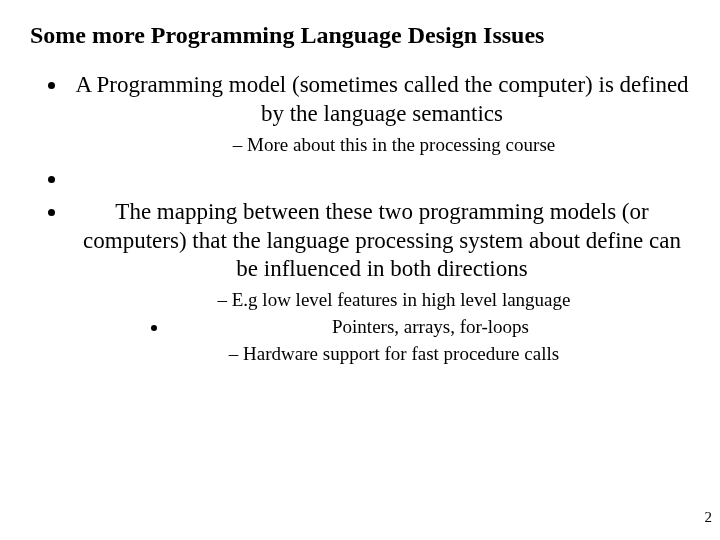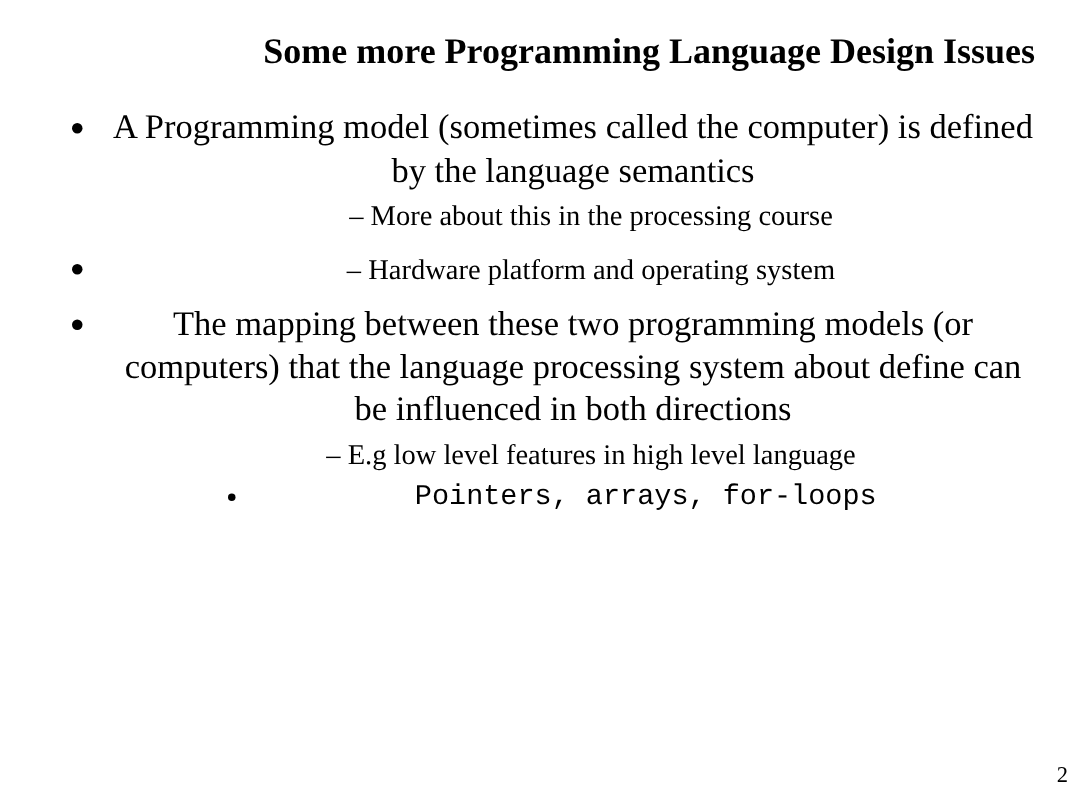--- a/index.html
+++ b/index.html
@@ -15,21 +15,21 @@
   .slide {
     box-sizing: border-box;
     width: 720px;
     height: 540px;
     padding: 22px 30px 0 30px;
     position: relative;
   }
   .title {
     font-size: 24px;
     font-weight: bold;
-    text-align: right;
+    text-align: left;
     margin: 0 0 22px 0;
   }
   ul.l1 {
     list-style-type: disc;
     margin: 0;
     padding-left: 38px;
     text-align: center;
   }
   ul.l1 > li {
     font-size: 23px;
@@ -55,21 +55,20 @@
   ul.l3 {
     list-style-type: disc;
     margin: 2px 0 2px 0;
     padding-left: 54px;
   }
   ul.l3 > li {
     font-size: 19px;
     line-height: 1.3;
     text-indent: 0;
     padding-left: 2px;
-    font-family: Liberation Mono, monospace;
   }
   ul.l3 > li::before {
     content: "";
   }
   .pagenum {
     position: absolute;
     bottom: 14px;
     right: 8px;
     font-size: 15px;
   }
@@ -86,38 +85,36 @@
     <li>
       <span>A Programming model (sometimes called the computer) is defined by the language semantics</span>
       <ul class="l2">
         <li>
           <span>More about this in the processing course</span>
         </li>
       </ul>
     </li>
 
     <li>
-      <ul class="l2">
-        <li>
-          <span>Hardware platform and operating system</span>
-        </li>
-      </ul>
     </li>
 
     <li>
       <span>The mapping between these two programming models (or computers) that the language processing system about define can be influenced in both directions</span>
       <ul class="l2">
         <li>
           <span>E.g low level features in high level language</span>
           <ul class="l3">
             <li>
               <span>Pointers, arrays, for-loops</span>
             </li>
           </ul>
         </li>
+        <li>
+          <span>Hardware support for fast procedure calls</span>
+        </li>
       </ul>
     </li>
 
   </ul>
 
   <div class="pagenum">2</div>
 
 </div>
 
 </body></html>

